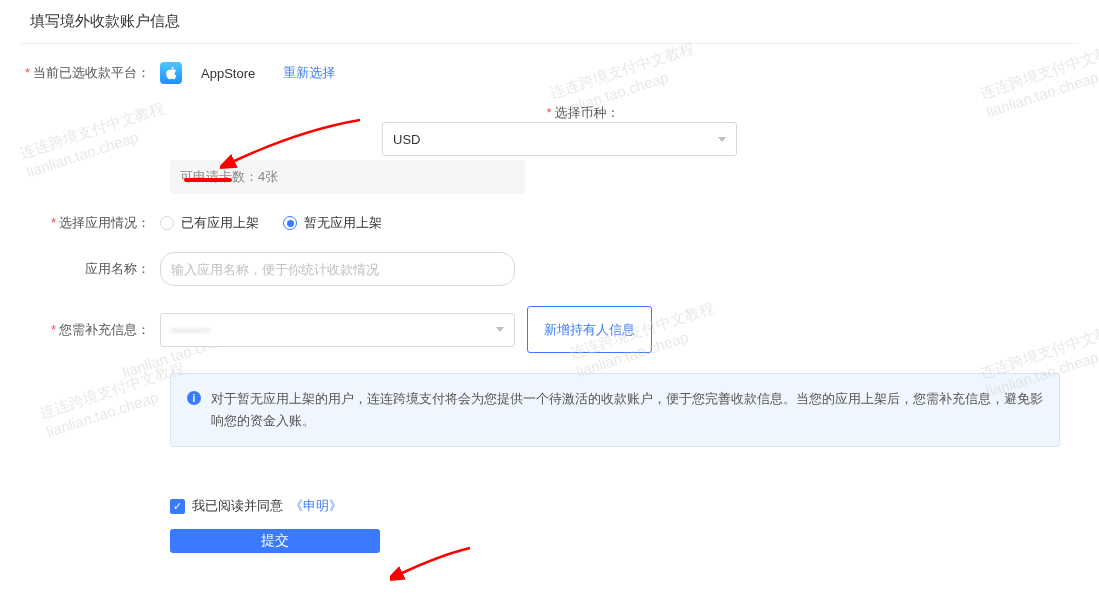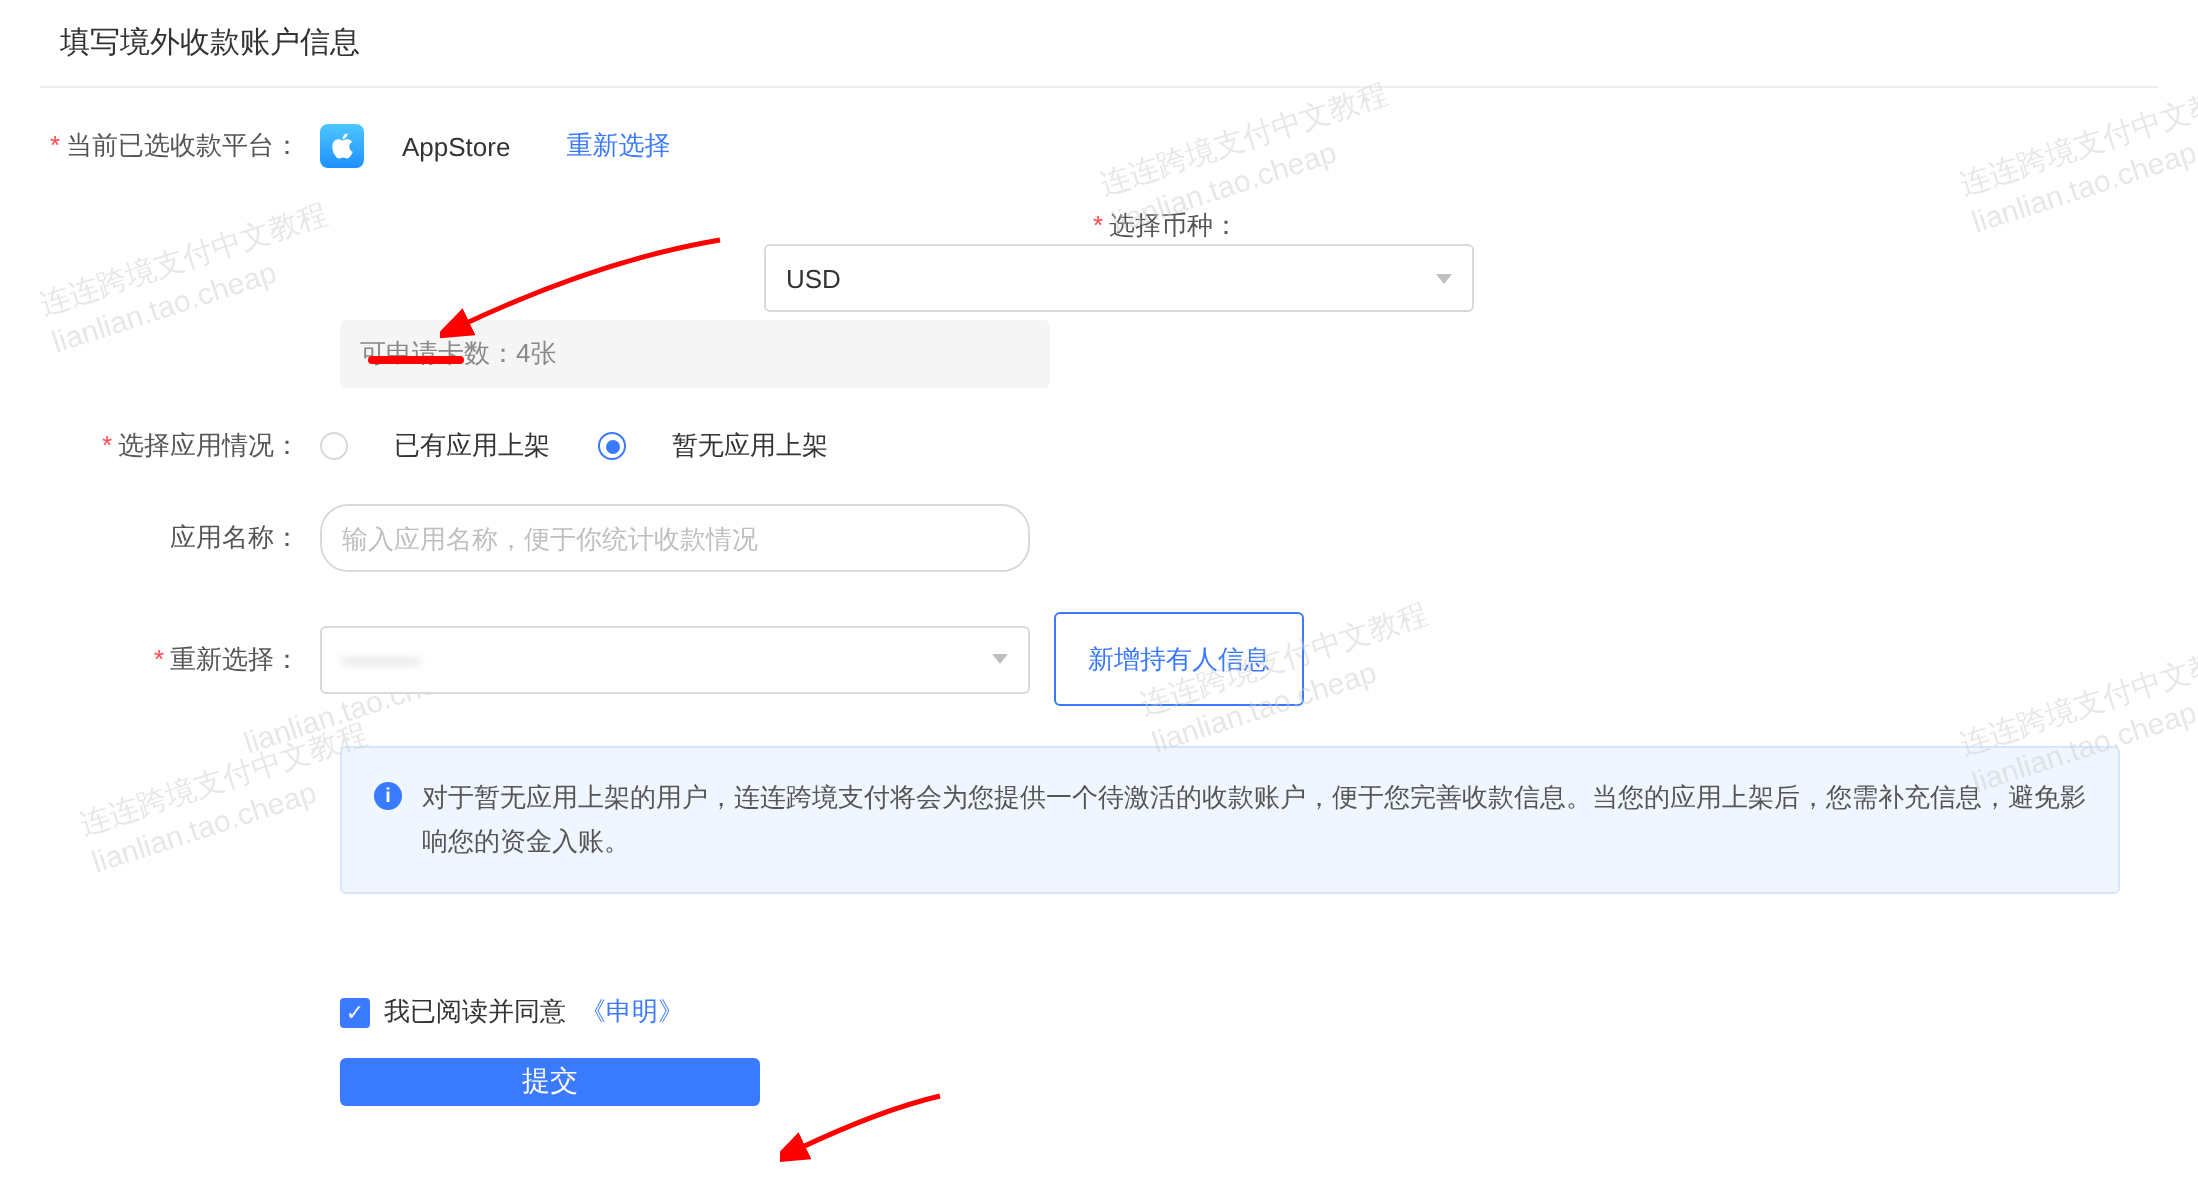--- a/index.html
+++ b/index.html
@@ -88,21 +88,21 @@
       display: flex;
       align-items: center;
       padding: 0 10px;
       color: #888;
       font-size: 13px;
       margin-left: 170px;
       margin-top: -10px;
       margin-bottom: 20px;
     }
     .radio-group { display: flex; align-items: center; gap: 24px; }
-    .radio-item { display: flex; align-items: center; gap: 23px; cursor: pointer; }
+    .radio-item { display: flex; align-items: center; gap: 7px; cursor: pointer; }
     .radio {
       width: 14px; height: 14px;
       border: 1px solid #d9d9d9;
       border-radius: 50%;
       display: inline-flex;
       align-items: center;
       justify-content: center;
     }
     .radio.checked { border-color: #3a7afe; }
     .radio.checked::after {
@@ -273,21 +273,21 @@
 </div>
 
 
 <div class="form-row">
   <div class="form-label">应用名称：</div>
   <input class="text-input" type="text" placeholder="输入应用名称，便于你统计收款情况" style="">
 </div>
 
 
 <div class="form-row">
-  <div class="form-label required">重新选择：</div>
+  <div class="form-label required">您需补充信息：</div>
   <div class="form-content">
     <div class="select-box">
       <span class="blurred">———</span>
       <span class="chevron"></span>
     </div>
     <button class="btn-outline">新增持有人信息</button>
   </div>
 </div>
 
 

